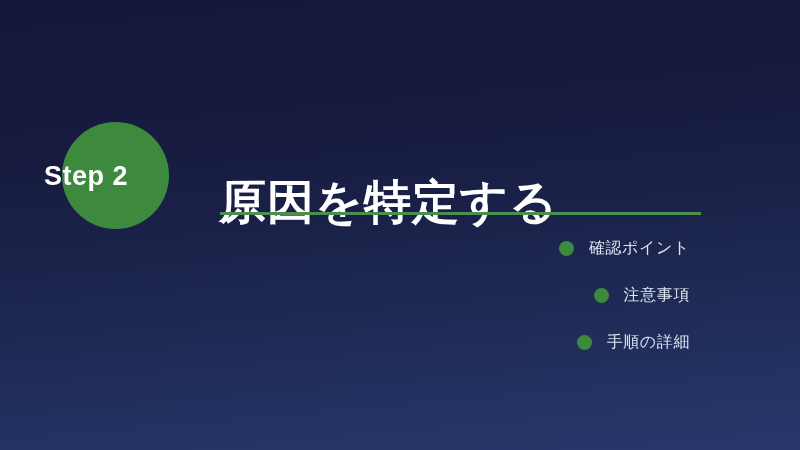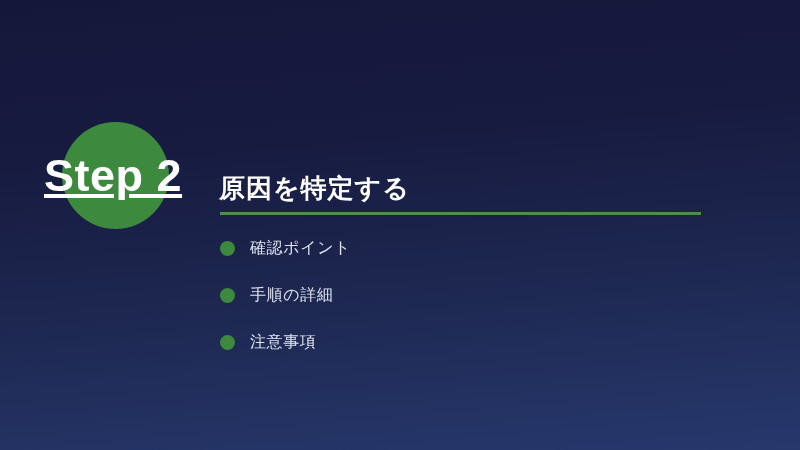--- a/index.html
+++ b/index.html
@@ -33,34 +33,33 @@
   }
 
   #step-label {
     position: absolute;
     left: 44px;
     top: 152px;
     width: 170px;
     height: 48px;
     line-height: 48px;
     color: #ffffff;
-    font-size: 45px;
+    font-size: 27px;
     font-weight: bold;
     letter-spacing: 0.5px;
     white-space: nowrap;
-    text-decoration: underline;
   }
 
   
   #slide-title {
     position: absolute;
     left: 219px;
     top: 146px;
     color: #ffffff;
-    font-size: 26px;
+    font-size: 47px;
     font-weight: bold;
     letter-spacing: 1px;
     line-height: 50px;
     white-space: nowrap;
   }
 
   #title-rule {
     position: absolute;
     left: 220px;
     top: 212px;
@@ -79,20 +78,21 @@
     margin: 0;
     padding: 0;
   }
 
   .bullet-item {
     position: relative;
     height: 30px;
     margin-bottom: 17px;
     display: flex;
     align-items: center;
+    justify-content: flex-end;
   }
 
   .bullet-dot {
     flex: 0 0 auto;
     width: 15px;
     height: 15px;
     border-radius: 50%;
     background: #3d8a3e;
     margin-right: 15px;
   }
@@ -129,22 +129,22 @@
 
   <div id="title-rule"></div>
 
   <ul id="bullet-list">
     <li class="bullet-item">
       <span class="bullet-dot"></span>
       <span class="bullet-text">確認ポイント</span>
     </li>
     <li class="bullet-item">
       <span class="bullet-dot"></span>
-      <span class="bullet-text">手順の詳細</span>
+      <span class="bullet-text">注意事項</span>
     </li>
     <li class="bullet-item">
       <span class="bullet-dot"></span>
-      <span class="bullet-text">注意事項</span>
+      <span class="bullet-text">手順の詳細</span>
     </li>
   </ul>
 
 
 </div>
 
 </body></html>

